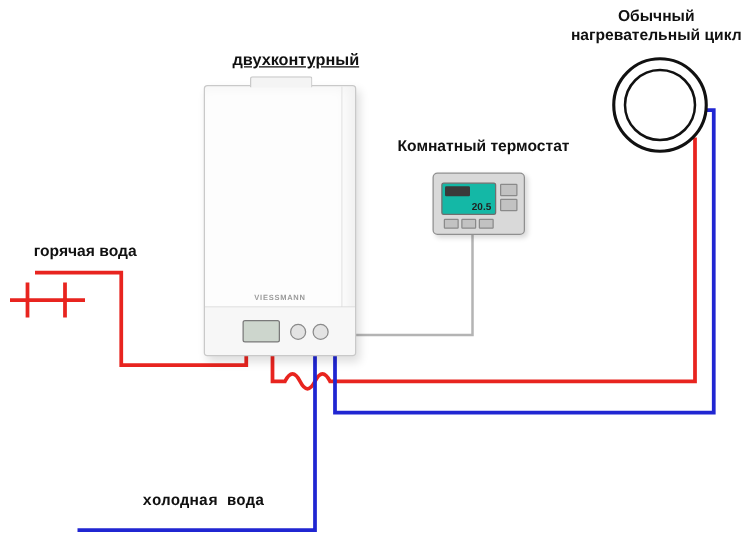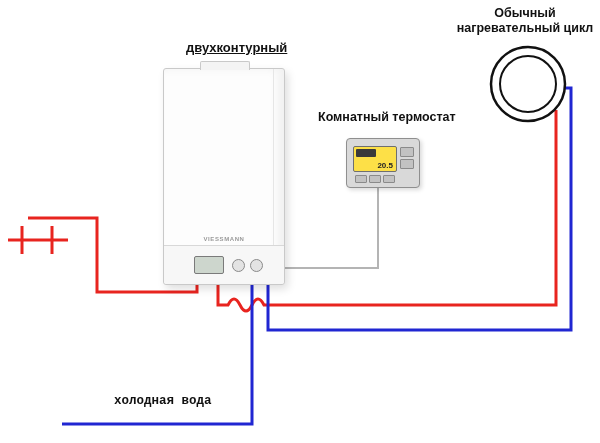--- a/index.html
+++ b/index.html
@@ -46,21 +46,21 @@
   .knob.k1{left:68px;} .knob.k2{left:86px;}
 
   
   .thermostat{
     position:absolute;left:346px;top:138px;width:72px;height:48px;
     background:#d9d9d9;border:1px solid #8f8f8f;border-radius:4px;
     box-shadow:2px 2px 4px rgba(0,0,0,.15);
   }
   .lcd{
     position:absolute;left:6px;top:7px;width:42px;height:24px;
-    background:#fde047;border:1px solid #6f6f6f;border-radius:2px;
+    background:#14b8a6;border:1px solid #6f6f6f;border-radius:2px;
   }
   .lcd-bar{position:absolute;left:2px;top:2px;width:20px;height:8px;background:#3a3a3a;border-radius:1px;}
   .lcd-value{position:absolute;right:3px;bottom:1px;font-size:8px;font-weight:bold;color:#222;}
   .tbtn{position:absolute;background:#c2c2c2;border:1px solid #8a8a8a;border-radius:1px;}
   .tbtn.b1{left:53px;top:8px;width:12px;height:8px;}
   .tbtn.b2{left:53px;top:20px;width:12px;height:8px;}
   .tbtn.b3{left:8px;top:36px;width:10px;height:6px;}
   .tbtn.b4{left:22px;top:36px;width:10px;height:6px;}
   .tbtn.b5{left:36px;top:36px;width:10px;height:6px;}
 
@@ -113,15 +113,16 @@
     <div class="tbtn b2"></div>
     <div class="tbtn b3"></div>
     <div class="tbtn b4"></div>
     <div class="tbtn b5"></div>
   </div>
 
   <div class="label boiler-label">двухконтурный</div>
   <div class="label center heating-label">Обычный
 нагревательный цикл</div>
   <div class="label thermostat-label">Комнатный термостат</div>
+  <div class="label hot-label">горячая вода</div>
   <div class="label cold-label">холодная вода</div>
 
 </div>
 
 </body></html>

